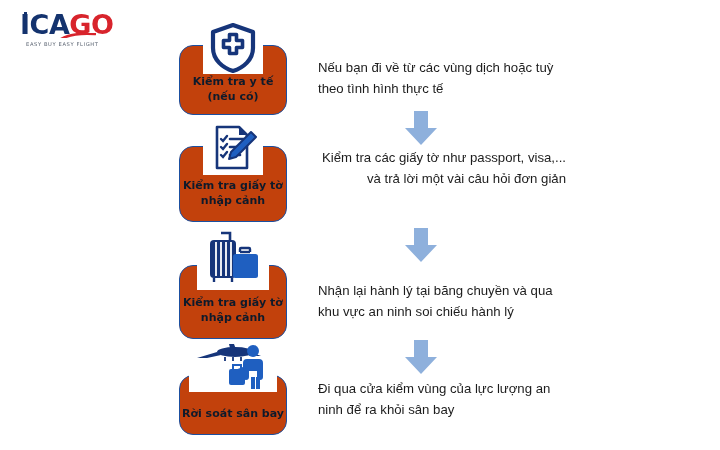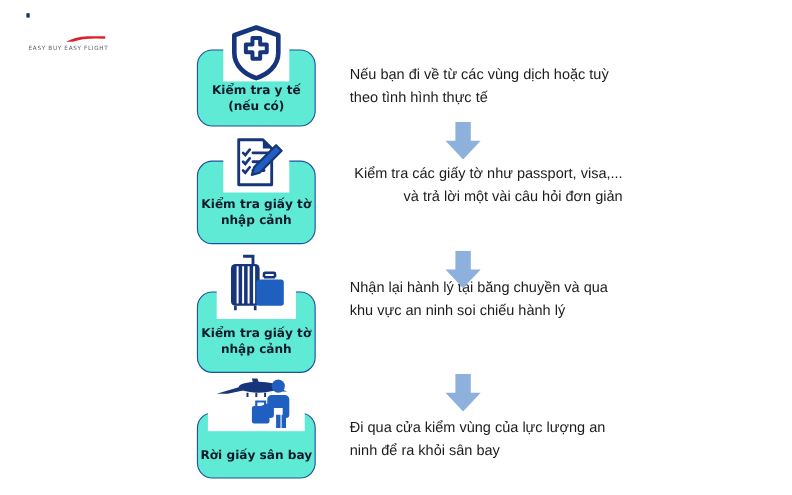--- a/index.html
+++ b/index.html
@@ -77,21 +77,21 @@
     width: 122px;
   }
   .step-box {
     position: absolute;
     left: 7px;
     top: 24px;
     width: 108px;
     box-sizing: border-box;
     border: 1.6px solid #1b4fa0;
     border-radius: 14px;
-    background: #5eead4;
+    background: #c2410c;
     text-align: center;
   }
   .step-label {
     color: #0e1a2b;
     font-size: 11px;
     font-weight: bold;
     line-height: 15px;
     font-family: "DejaVu Sans", sans-serif;
     white-space: pre-line;
     display: block;
@@ -123,20 +123,23 @@
     position: absolute;
     left: 402px;
     width: 38px;
     height: 34px;
   }
 </style>
 </head>
 <body>
 
 <div id="logo">
+  <div class="logo-wordmark">
+    <span class="seg-ic">IC</span><span class="seg-a">A</span><span class="seg-go">GO</span>
+  </div>
   <div class="logo-swoosh">
     <svg width="38" height="10" viewBox="0 0 38 10">
       <path d="M0 8 C8 2, 22 0, 37 1" stroke="#d8242c" stroke-width="2.6" fill="none" stroke-linecap="round"></path>
     </svg>
   </div>
   <div class="logo-dot"></div>
   <div class="logo-tagline">EASY BUY EASY FLIGHT</div>
 </div>
 
 <div id="flow">
@@ -222,28 +225,28 @@
           <path d="M54 19 h12 a4 4 0 0 1 4 4 v14 a3 3 0 0 1 -6 0 v-6 h-8 v6 a3 3 0 0 1 -6 0 v-14 a4 4 0 0 1 4 -4 z"></path>
           <path d="M58 37 v12 h4 v-12 z"></path>
           <path d="M63 37 v12 h4 v-12 z"></path>
           <path d="M53 27 l-8 3" stroke="#1f5fc0" stroke-width="2.4" fill="none"></path>
           <rect x="36" y="29" width="16" height="16" rx="2" fill="#1f5fc0"></rect>
           <path d="M40 29 v-4 h8 v4" fill="none" stroke="#1f5fc0" stroke-width="2"></path>
         </g>
       </svg>
     </div>
     <div class="step-box" style="top:35px; height:60px; padding-top:30px;">
-      <span class="step-label">Rời giấy sân bay</span>
+      <span class="step-label">Rời soát sân bay</span>
     </div>
   </div>
 </div>
 
 <div class="desc" style="top:57px;">Nếu bạn đi về từ các vùng dịch hoặc tuỳ theo tình hình thực tế</div>
 <div class="desc" style="top:147px;text-align:right;">Kiểm tra các giấy tờ như passport, visa,... và trả lời một vài câu hỏi đơn giản</div>
-<div class="desc" style="top:250px;">Nhận lại hành lý tại băng chuyền và qua khu vực an ninh soi chiếu hành lý</div>
+<div class="desc" style="top:280px;">Nhận lại hành lý tại băng chuyền và qua khu vực an ninh soi chiếu hành lý</div>
 <div class="desc" style="top:378px;">Đi qua cửa kiểm vùng của lực lượng an ninh để ra khỏi sân bay</div>
 
 <div class="arrow" style="top:111px;">
   <svg width="38" height="34" viewBox="0 0 38 34">
     <path d="M12 0 h14 v17 h9 l-16 17 l-16 -17 h9 z" fill="#8eb0dc"></path>
   </svg>
 </div>
 <div class="arrow" style="top:228px;">
   <svg width="38" height="34" viewBox="0 0 38 34">
     <path d="M12 0 h14 v17 h9 l-16 17 l-16 -17 h9 z" fill="#8eb0dc"></path>

